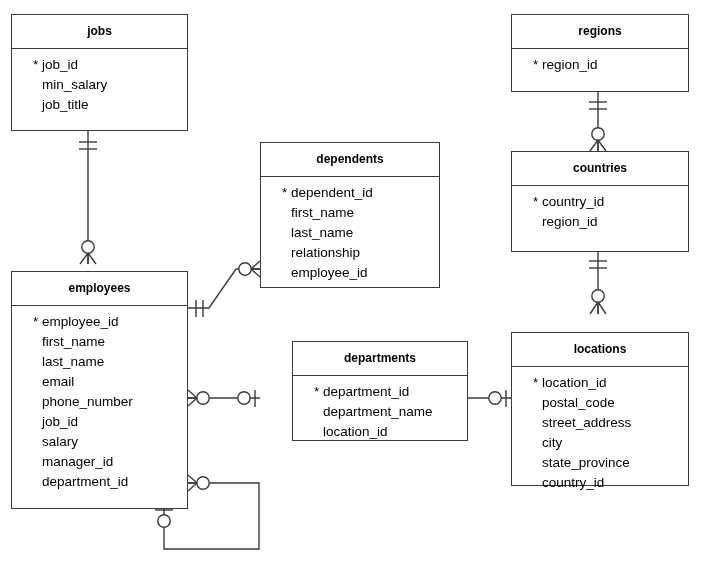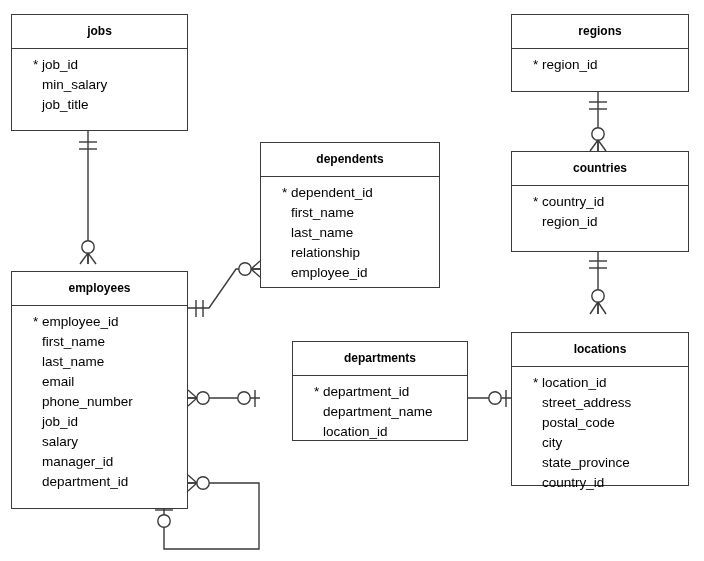--- a/index.html
+++ b/index.html
@@ -211,22 +211,22 @@
         <div class="entity-title">countries</div>
         <div class="attr-list">
           <div class="attr"><span class="pk-mark">*</span><span>country_id</span></div>
           <div class="attr"><span class="pk-mark"></span><span>region_id</span></div>
         </div>
       </div>
       <div class="entity" style="left: 511px; top: 332px; width: 178px; height: 154px;">
         <div class="entity-title">locations</div>
         <div class="attr-list">
           <div class="attr"><span class="pk-mark">*</span><span>location_id</span></div>
+          <div class="attr"><span class="pk-mark"></span><span>postal_code</span></div>
           <div class="attr"><span class="pk-mark"></span><span>street_address</span></div>
-          <div class="attr"><span class="pk-mark"></span><span>postal_code</span></div>
           <div class="attr"><span class="pk-mark"></span><span>city</span></div>
           <div class="attr"><span class="pk-mark"></span><span>state_province</span></div>
           <div class="attr"><span class="pk-mark"></span><span>country_id</span></div>
         </div>
       </div>
     </div>
 
 </div>
 
 </body></html>

